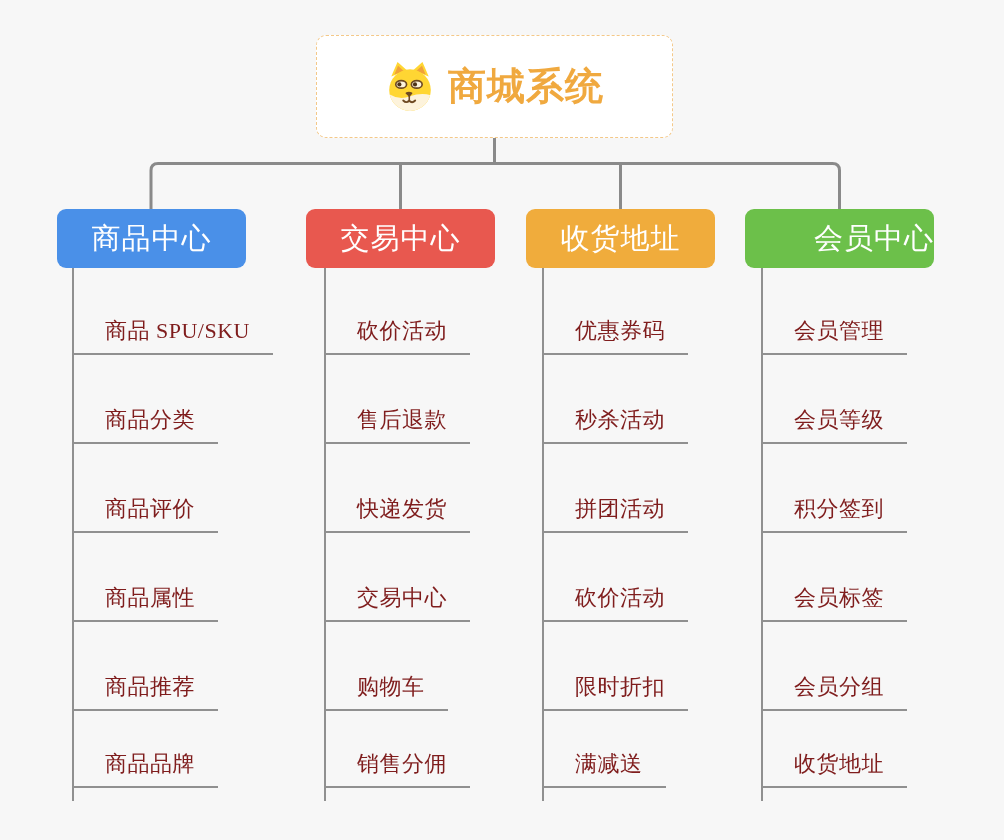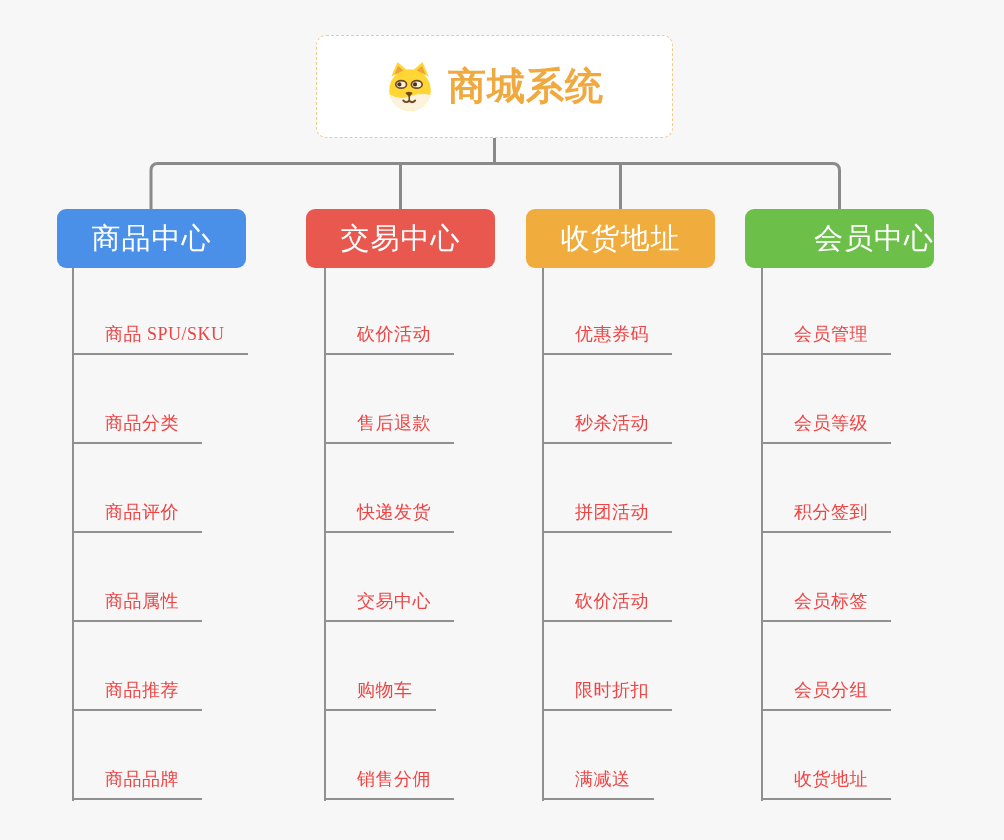--- a/index.html
+++ b/index.html
@@ -95,24 +95,24 @@
     border-bottom: 2px solid #909090;
     display: flex;
     align-items: flex-end;
     white-space: nowrap;
   }
   .child-node.r0 { top: 43px; }
   .child-node.r1 { top: 132px; }
   .child-node.r2 { top: 221px; }
   .child-node.r3 { top: 310px; }
   .child-node.r4 { top: 399px; }
-  .child-node.r5 { top: 488px; }
+  .child-node.r5 { top: 476px; }
   .child-label {
-    font-size: 18px;
-    color: #ef4444;
+    font-size: 22px;
+    color: #7f1d1d;
     letter-spacing: 0.5px;
   }
 </style>
 </head>
 <body>
 
 <div id="stage">
 
   <svg class="connector-svg" width="1004" height="840">
     <g fill="none" stroke="#8a8a8a" stroke-width="3">

